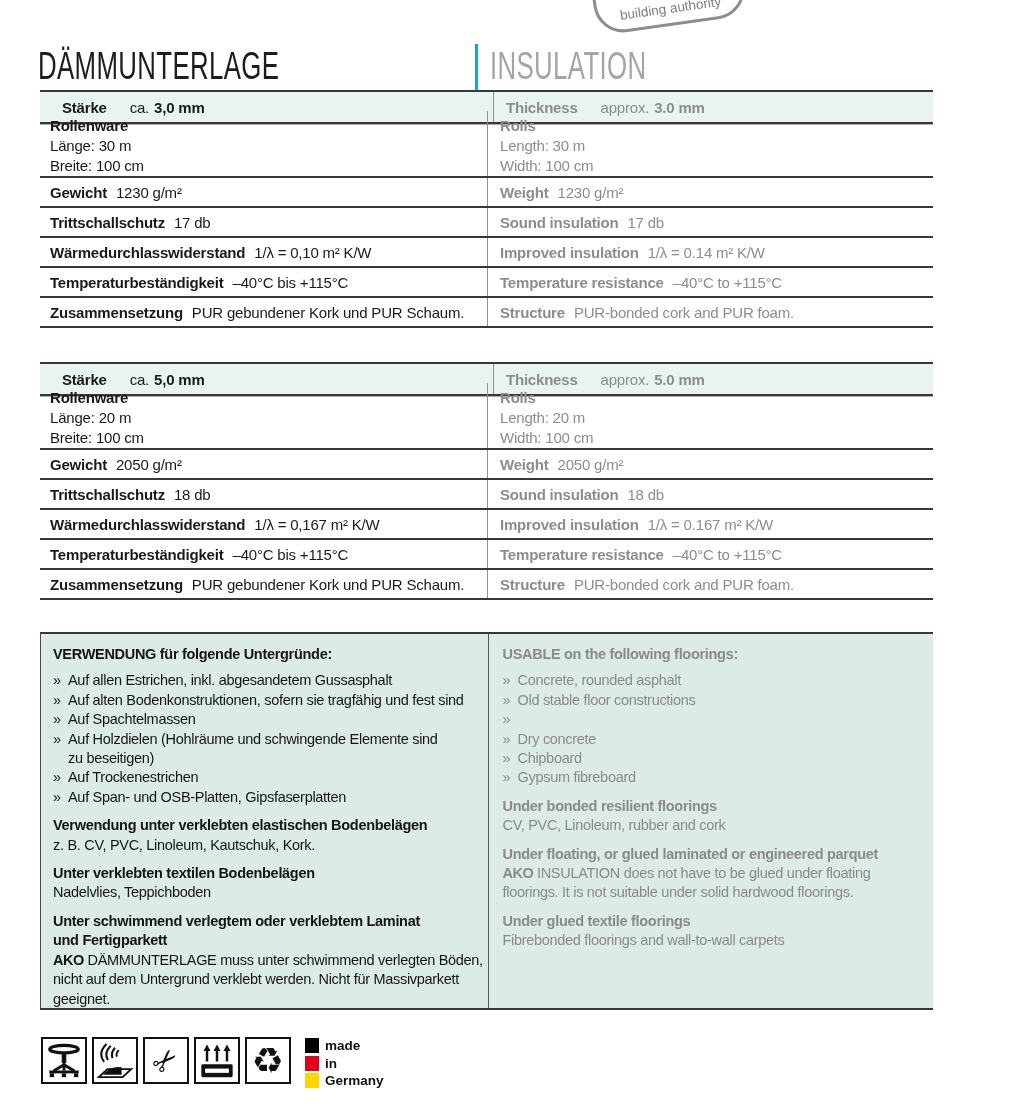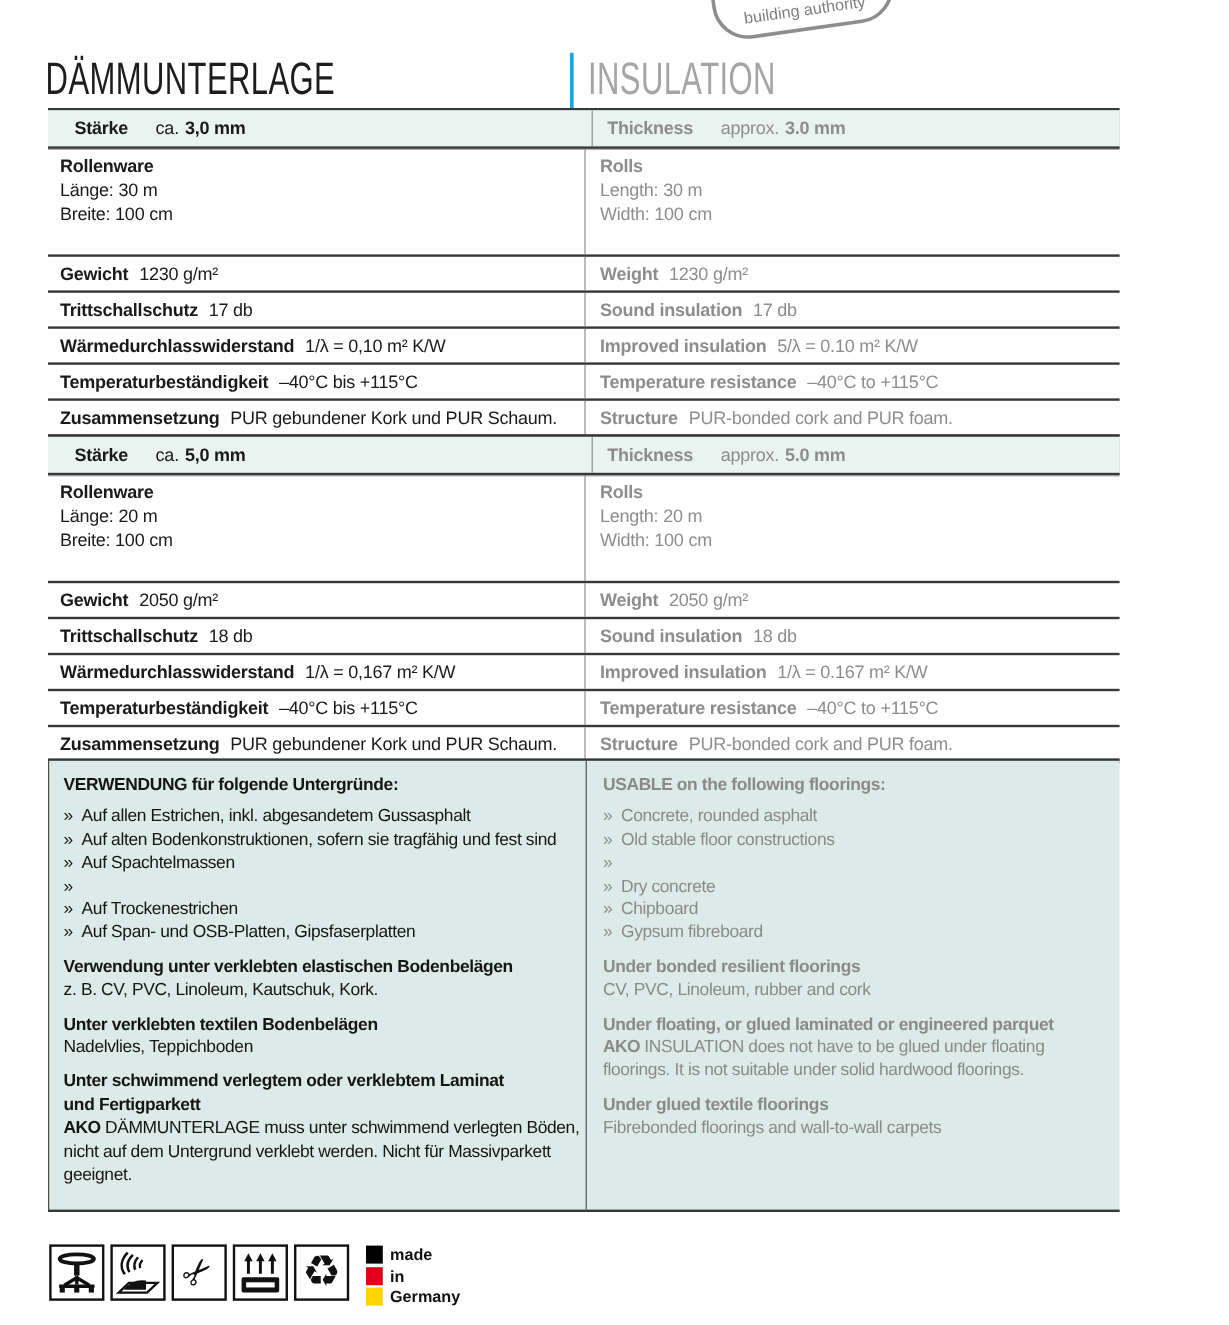--- a/index.html
+++ b/index.html
@@ -20,21 +20,21 @@
   .htitle { font-size:38px; font-weight:400; color:#1d1d1d; letter-spacing:0.5px;
             transform:scaleX(0.68); transform-origin:left center; white-space:nowrap; line-height:1.05; }
   .htitle.en { color:#a5a5a5; }
 
   
   .spec-table { position:absolute; left:40px; width:893px; border-top:2px solid #383838; }
   .spec-table.t1 { top:90px; }
   .spec-table.t2 { top:362px; }
   .trow { display:flex; border-bottom:2px solid #383838; height:30px; }
   .trow.hl { height:32px; background:#e9f3f0; box-shadow:0 1px 0 #ababab;padding-left:12px; }
-  .trow.tall { height:90px; }
+  .trow.tall { height:54px;align-items:flex-end; }
   .cell { width:447px; display:flex; align-items:center; padding-left:10px;
           font-size:15px; letter-spacing:-0.2px; color:#1a1a1a; white-space:nowrap; }
   .cell.en { width:446px; border-left:1px solid #8f8f8f; padding-left:12px; color:#8d8d8d; }
   .cell .lbl { font-weight:bold; margin-right:9px; }
   .cell.en .lbl { color:#8d8d8d; }
   .cell .mid { margin-right:5px;margin-left:14px; }
   .cell .strong { font-weight:bold; }
   .trow.tall .cell { display:block; padding-top:5px; line-height:20px; }
   .trow.tall .lbl { display:block; }
 
@@ -130,21 +130,21 @@
         <span>17 db</span>
       </div>
     </div>
     <div class="trow">
       <div class="cell">
         <span class="lbl">Wärmedurchlasswiderstand</span>
         <span>1/λ = 0,10 m² K/W</span>
       </div>
       <div class="cell en">
         <span class="lbl">Improved insulation</span>
-        <span>5/λ = 0.10 m² K/W</span>
+        <span>1/λ = 0.14 m² K/W</span>
       </div>
     </div>
     <div class="trow">
       <div class="cell">
         <span class="lbl">Temperaturbeständigkeit</span>
         <span>–40°C bis +115°C</span>
       </div>
       <div class="cell en">
         <span class="lbl">Temperature resistance</span>
         <span>–40°C to +115°C</span>
@@ -249,20 +249,21 @@
       <div class="bullet">
           <span class="marker">»</span>
           <span>Auf alten Bodenkonstruktionen, sofern sie tragfähig und fest sind</span>
         </div>
       <div class="bullet">
           <span class="marker">»</span>
           <span>Auf Spachtelmassen</span>
         </div>
       <div class="bullet">
           <span class="marker">»</span>
+          <span style="max-width:376px">Auf Holzdielen (Hohlräume und schwingende Elemente sind zu beseitigen)</span>
         </div>
       <div class="bullet">
           <span class="marker">»</span>
           <span>Auf Trockenestrichen</span>
         </div>
       <div class="bullet">
           <span class="marker">»</span>
           <span>Auf Span- und OSB-Platten, Gipsfaserplatten</span>
         </div>
       <div class="subsec">

